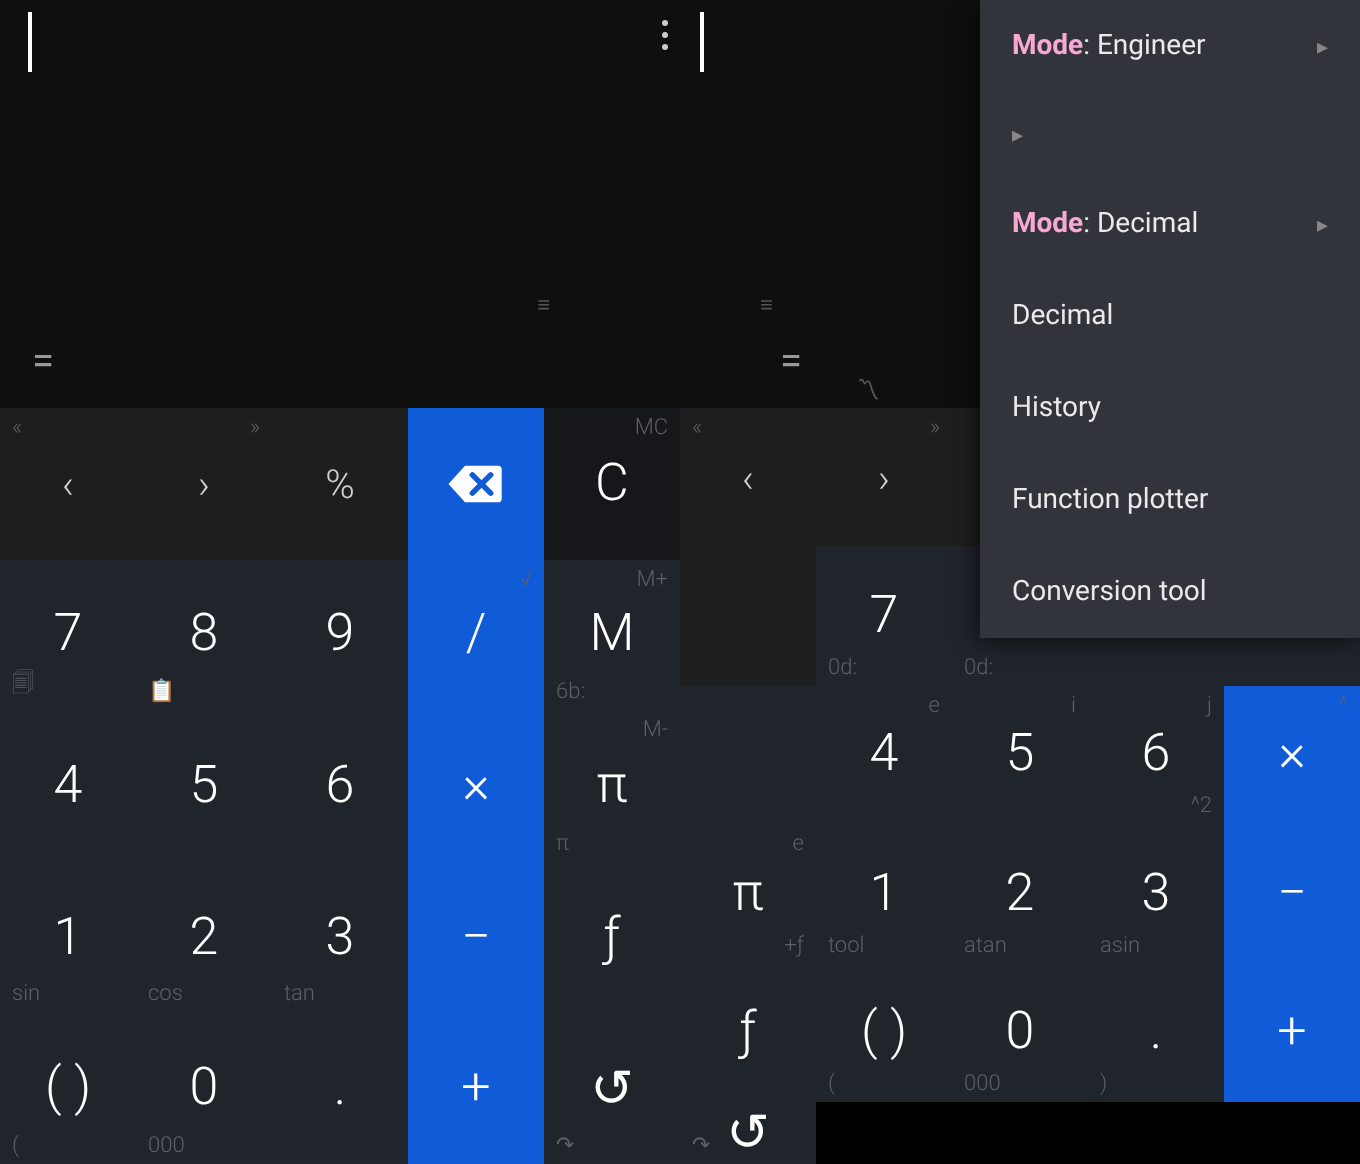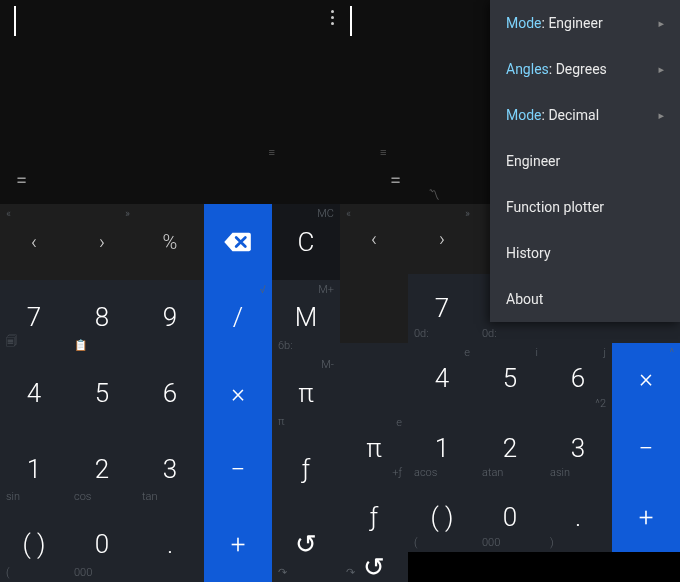--- a/index.html
+++ b/index.html
@@ -19,21 +19,21 @@
   .key.darker { background:#15171b; }
   .key .alt { position:absolute; font-size:11px; color:#5b6168; }
   .alt.tr { top:3px; right:6px; }
   .alt.bl { bottom:3px; left:6px; }
   .alt.tl { top:3px; left:6px; }
   .alt.br { bottom:3px; right:6px; }
   .key .main { pointer-events:none; }
   .menu { position:absolute; top:0; right:0; width:190px; background:#31343b; box-shadow:-2px 2px 10px rgba(0,0,0,.6); z-index:50; }
   .menu .item { color:#eaeaea; font-size:14px; padding:15px 16px; display:flex; align-items:center; justify-content:space-between; }
   .menu .item .lbl { }
-  .menu .item .lbl b { font-weight:400; color:#7dd3fc; }
+  .menu .item .lbl b { font-weight:700; color:#f9a8d4; }
   .menu .item .chev { color:#888; font-size:11px; }
   
   .backspace-svg { width:30px; height:22px; }
 </style>
 </head>
 <body>
 
 <div class="app">
 
   <div class="pane">
@@ -197,21 +197,21 @@
           <span class="main">×</span>
           <span class="alt tr">^</span>
         </div>
         <div class="key">
           <span class="main">π</span>
           <span class="alt tr">e</span>
           <span class="alt br">+ƒ</span>
         </div>
         <div class="key">
           <span class="main">1</span>
-          <span class="alt bl">acos</span>
+          <span class="alt bl">tool</span>
         </div>
         <div class="key">
           <span class="main">2</span>
           <span class="alt bl">atan</span>
         </div>
         <div class="key">
           <span class="main">3</span>
           <span class="alt bl">asin</span>
         </div>
         <div class="key blue">
@@ -241,33 +241,32 @@
         </div>
       </div>
   </div>
 
   <div class="menu" id="menu">
       <div class="item">
         <span class="lbl"><b>Mode</b>: Engineer</span>
         <span class="chev">▸</span>
       </div>
       <div class="item">
-        <span class="lbl"><b>Angles</b>: Degrees</span>
         <span class="chev">▸</span>
       </div>
       <div class="item">
         <span class="lbl"><b>Mode</b>: Decimal</span>
         <span class="chev">▸</span>
       </div>
       <div class="item">
-        <span class="lbl">Engineer</span>
+        <span class="lbl">Decimal</span>
+      </div>
+      <div class="item">
+        <span class="lbl">History</span>
       </div>
       <div class="item">
         <span class="lbl">Function plotter</span>
       </div>
       <div class="item">
-        <span class="lbl">History</span>
-      </div>
-      <div class="item">
-        <span class="lbl">About</span>
+        <span class="lbl">Conversion tool</span>
       </div>
     </div>
 </div>
 
 </body></html>

